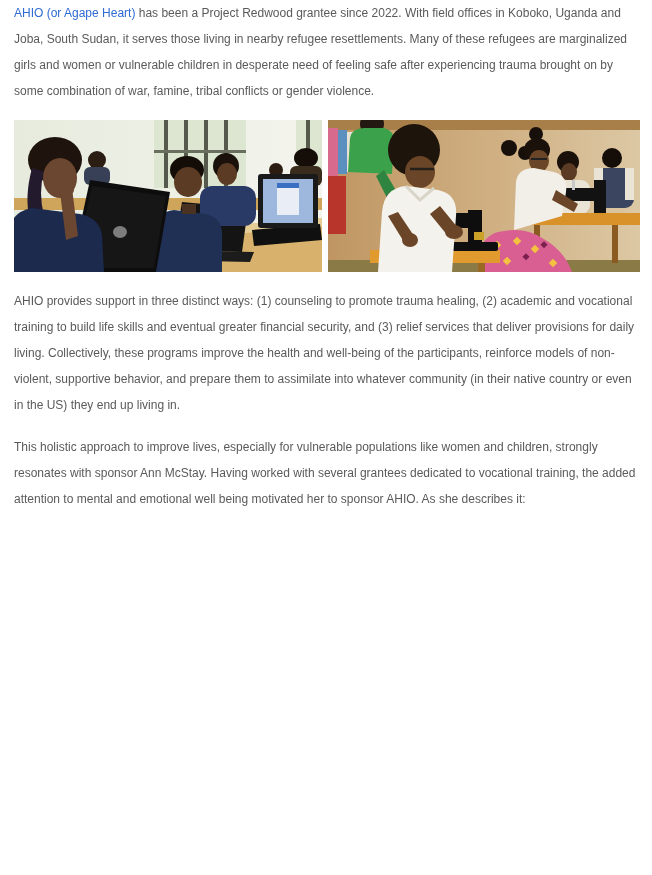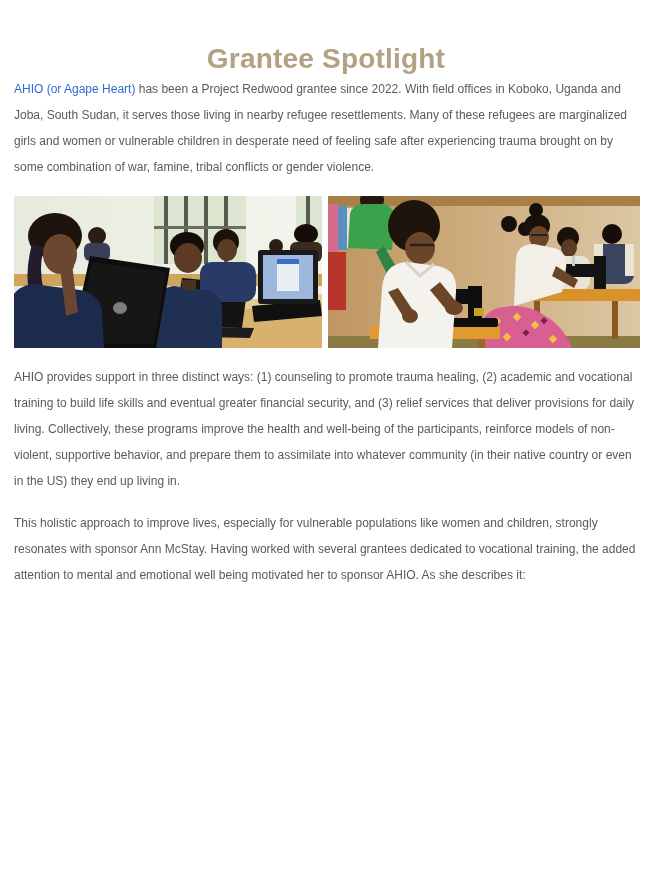--- a/index.html
+++ b/index.html
@@ -56,21 +56,20 @@
   .photo-row svg {
     display: block;
     flex: 0 0 auto;
   }
 </style>
 </head>
 <body>
 
 <div class="page">
 
-  <h1 class="page-title">Grantee Spotlight</h1>
 
 
   <p class="body-para"><a class="text-link" href="#">AHIO (or Agape Heart)</a><span> has been a Project Redwood grantee since 2022. With field offices in Koboko, Uganda and Joba, South Sudan, it serves those living in nearby refugee resettlements. Many of these refugees are marginalized girls and women or vulnerable children in desperate need of feeling safe after experiencing trauma brought on by some combination of war, famine, tribal conflicts or gender violence.</span></p>
 
   <div class="photo-row">
 
     <svg width="308" height="152" viewBox="0 0 308 152" role="img" aria-label="Students working on laptops in a computer training classroom">
       <defs>
         <linearGradient id="wallL" x1="0" y1="0" x2="1" y2="0">
           <stop offset="0" stop-color="#e7ebdd"></stop>

